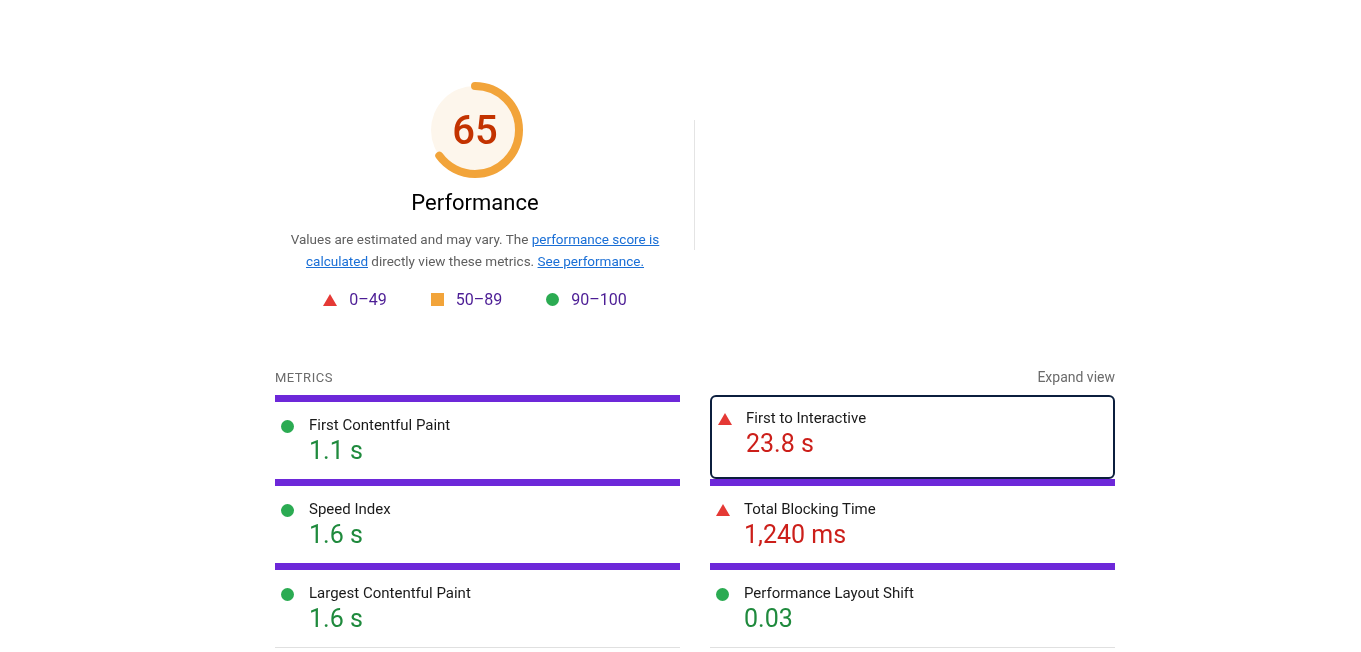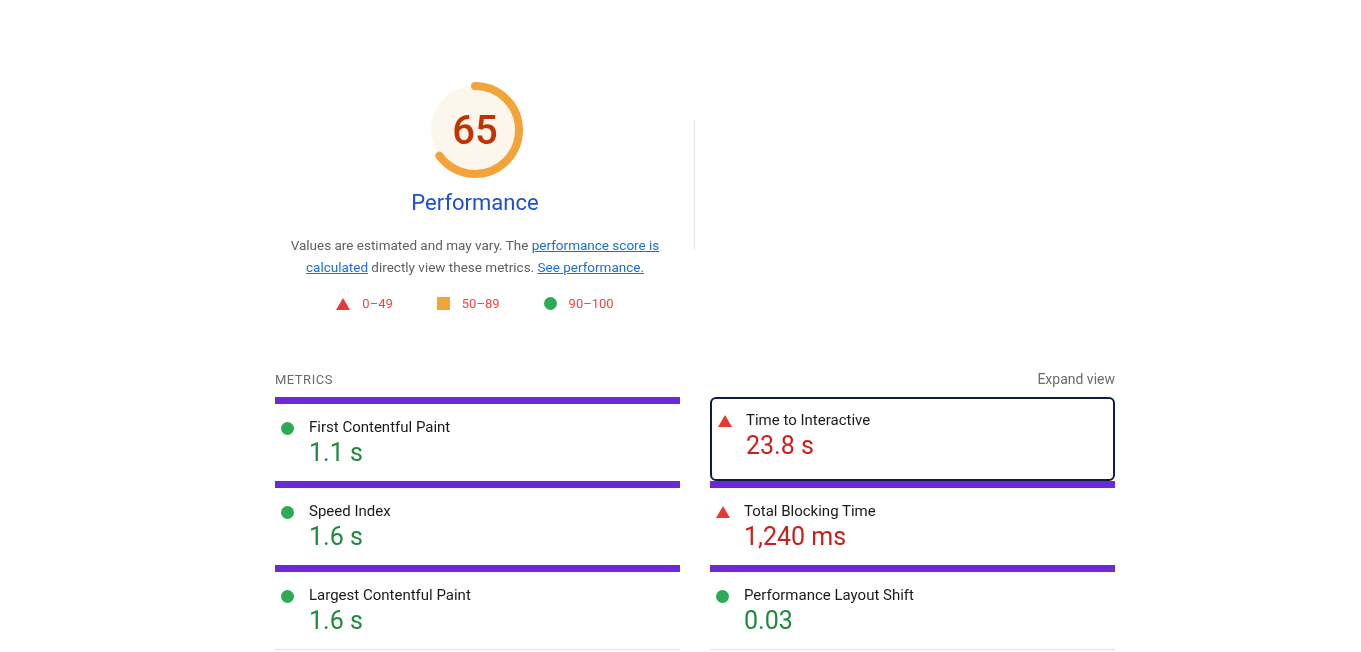--- a/index.html
+++ b/index.html
@@ -44,36 +44,36 @@
     display: flex;
     align-items: center;
     justify-content: center;
     font-size: 40px;
     font-weight: 500;
     color: #c33300;
   }
   .perf-title {
     font-size: 22px;
     font-weight: 400;
-    color: #1d4ed8;
-    margin-bottom: 20px;
+    color: #000000;
+    margin-bottom: 14px;
   }
   .perf-desc {
     font-size: 13.5px;
     color: #5f5f5f;
     line-height: 1.6;
     margin-bottom: 18px;
   }
   .perf-desc a { color: #1a6fd6; text-decoration: underline; }
   .legend {
     display: flex;
     justify-content: center;
     gap: 44px;
-    font-size: 13px;
-    color: #ef4444;
+    font-size: 16px;
+    color: #4c1d95;
     align-items: center;
   }
   .legend-item { display: flex; align-items: center; gap: 12px; }
   .tri-red {
     width: 0; height: 0;
     border-left: 7px solid transparent;
     border-right: 7px solid transparent;
     border-bottom: 12px solid #e53935;
   }
   .sq-orange {
@@ -207,21 +207,21 @@
           <div class="metric-label">First Contentful Paint</div>
           <div class="metric-value val-green">1.1 s</div>
         </div>
       </div>
 
       <div class="metric highlighted">
         <div class="metric-icon">
             <div class="tri-red-sm"></div>
           </div>
         <div class="metric-body">
-          <div class="metric-label">Time to Interactive</div>
+          <div class="metric-label">First to Interactive</div>
           <div class="metric-value val-red">23.8 s</div>
         </div>
       </div>
 
       <div class="metric">
         <div class="metric-icon">
             <div class="circ-green-sm"></div>
           </div>
         <div class="metric-body">
           <div class="metric-label">Speed Index</div>

